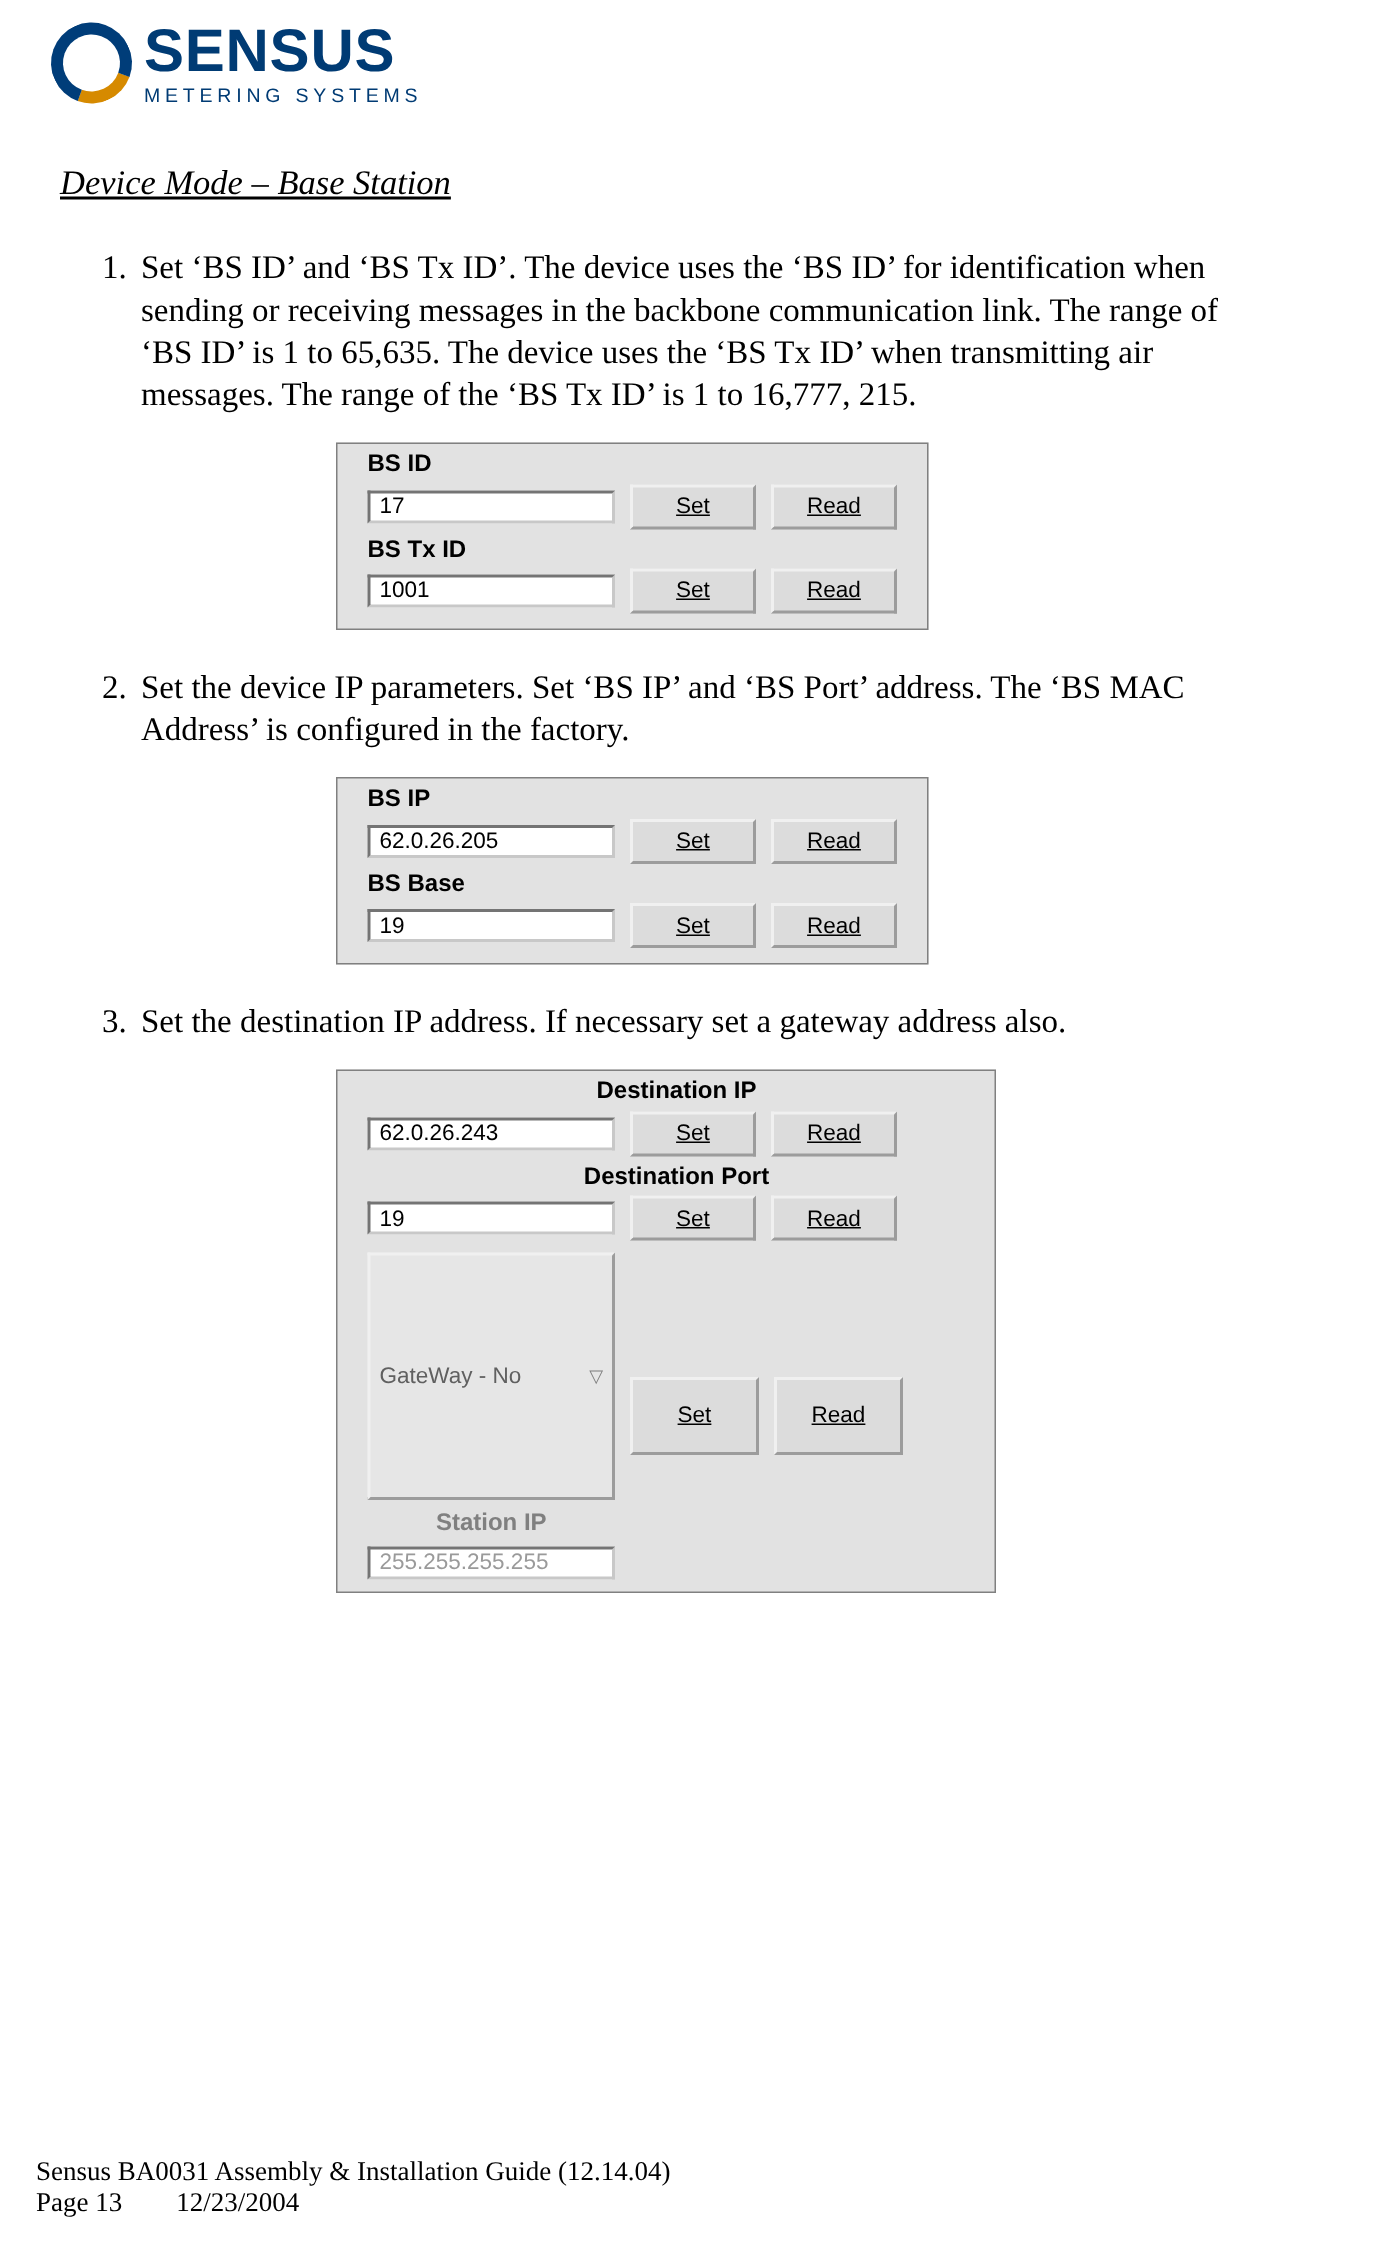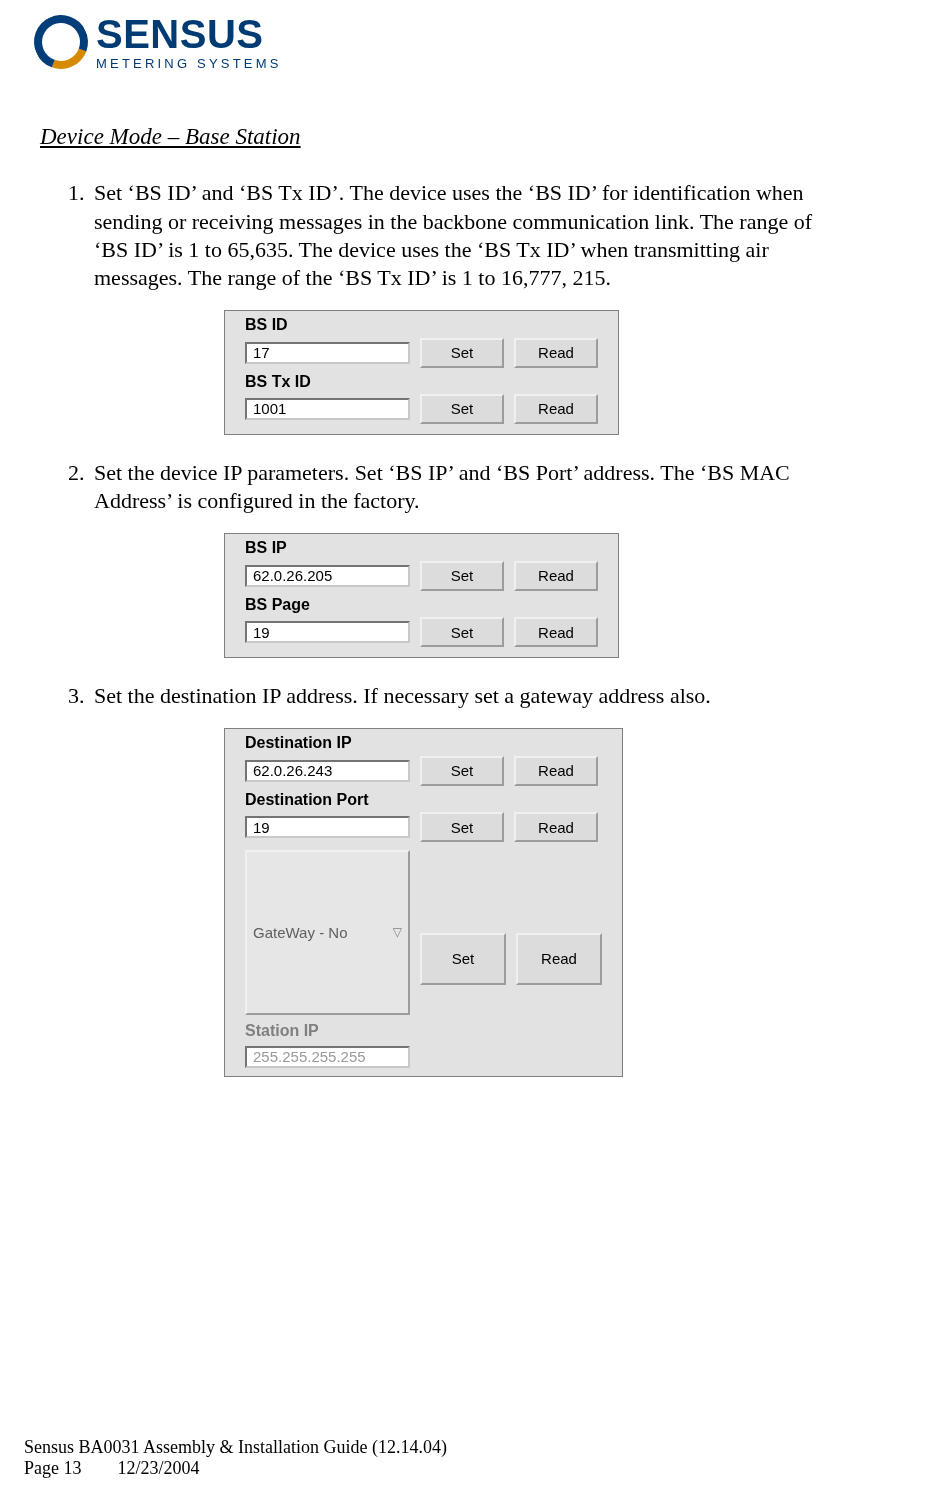--- a/index.html
+++ b/index.html
@@ -32,21 +32,21 @@
       border-bottom-color: #d68a00;
       border-radius: 50%;
       transform: rotate(-25deg);
     }
     .logo .text { display: flex; flex-direction: column; line-height: 1; }
     .logo .brand { font-family: Arial, sans-serif; font-size: 40px; font-weight: bold; letter-spacing: 0.5px; color: #003b74; }
     .logo .sub { font-family: Arial, sans-serif; font-size: 13px; letter-spacing: 3.2px; color: #003b74; margin-top: 3px; }
 
     .content {
       position: absolute;
-      top: 122px;
+      top: 107px;
       left: 40px;
       right: 80px;
       font-size: 22px;
       line-height: 1.28;
     }
     .section-title {
       font-style: italic;
       text-decoration: underline;
       font-size: 23px;
       margin-bottom: 28px;
@@ -59,21 +59,21 @@
     .ui-panel {
       margin: 18px 0 18px 130px;
       width: 395px;
       background: #e2e2e2;
       border: 1px solid #808080;
       padding: 4px 6px 6px 20px;
       font-family: Tahoma, Arial, sans-serif;
       font-size: 16px;
       box-sizing: border-box;
     }
-    .ui-panel.wide { width: 399px; }
+    .ui-panel.wide { width: 440px; text-align: center; }
     .ui-panel .lbl { font-weight: bold; margin-bottom: 2px; }
     .ui-panel .lbl.disabled { color: #808080; font-weight: bold; }
     .ui-row { display: flex; align-items: center; gap: 10px; margin-bottom: 4px; }
     .ui-row.tall { margin-top: 8px; margin-bottom: 2px; }
     .txt {
       flex: 0 0 165px;
       height: 22px;
       background: #fff;
       border: 2px inset #c8c8c8;
       font-size: 15px;
@@ -83,20 +83,21 @@
     }
     .txt.disabled { color: #9a9a9a; }
     .btn {
       flex: 0 0 80px;
       height: 26px;
       border: 2px outset #f0f0f0;
       background: #dcdcdc;
       font-size: 15px;
       display: flex; align-items: center; justify-content: center;
       user-select: none;
+      text-decoration: underline;
     }
     .btn.large { height: 48px; flex: 0 0 82px; }
     .drop {
       flex: 0 0 165px;
       height: 24px;
       background: #e6e6e6;
       border: 2px outset #f0f0f0;
       font-size: 15px;
       display: flex; align-items: center;
       padding: 0 6px;
@@ -163,21 +164,21 @@
       <li>
         <span>Set the device IP parameters. Set ‘BS IP’ and ‘BS Port’ address. The ‘BS MAC Address’ is configured in the factory.</span>
 
         <div class="ui-panel">
           <div class="lbl">BS IP</div>
           <div class="ui-row">
             <div class="txt">62.0.26.205</div>
             <div class="btn">Set</div>
             <div class="btn">Read</div>
           </div>
-          <div class="lbl">BS Page</div>
+          <div class="lbl">BS Base</div>
           <div class="ui-row">
             <div class="txt">19</div>
             <div class="btn">Set</div>
             <div class="btn">Read</div>
           </div>
         </div>
       </li>
 
       <li>
         <span>Set the destination IP address. If necessary set a gateway address also.</span>

